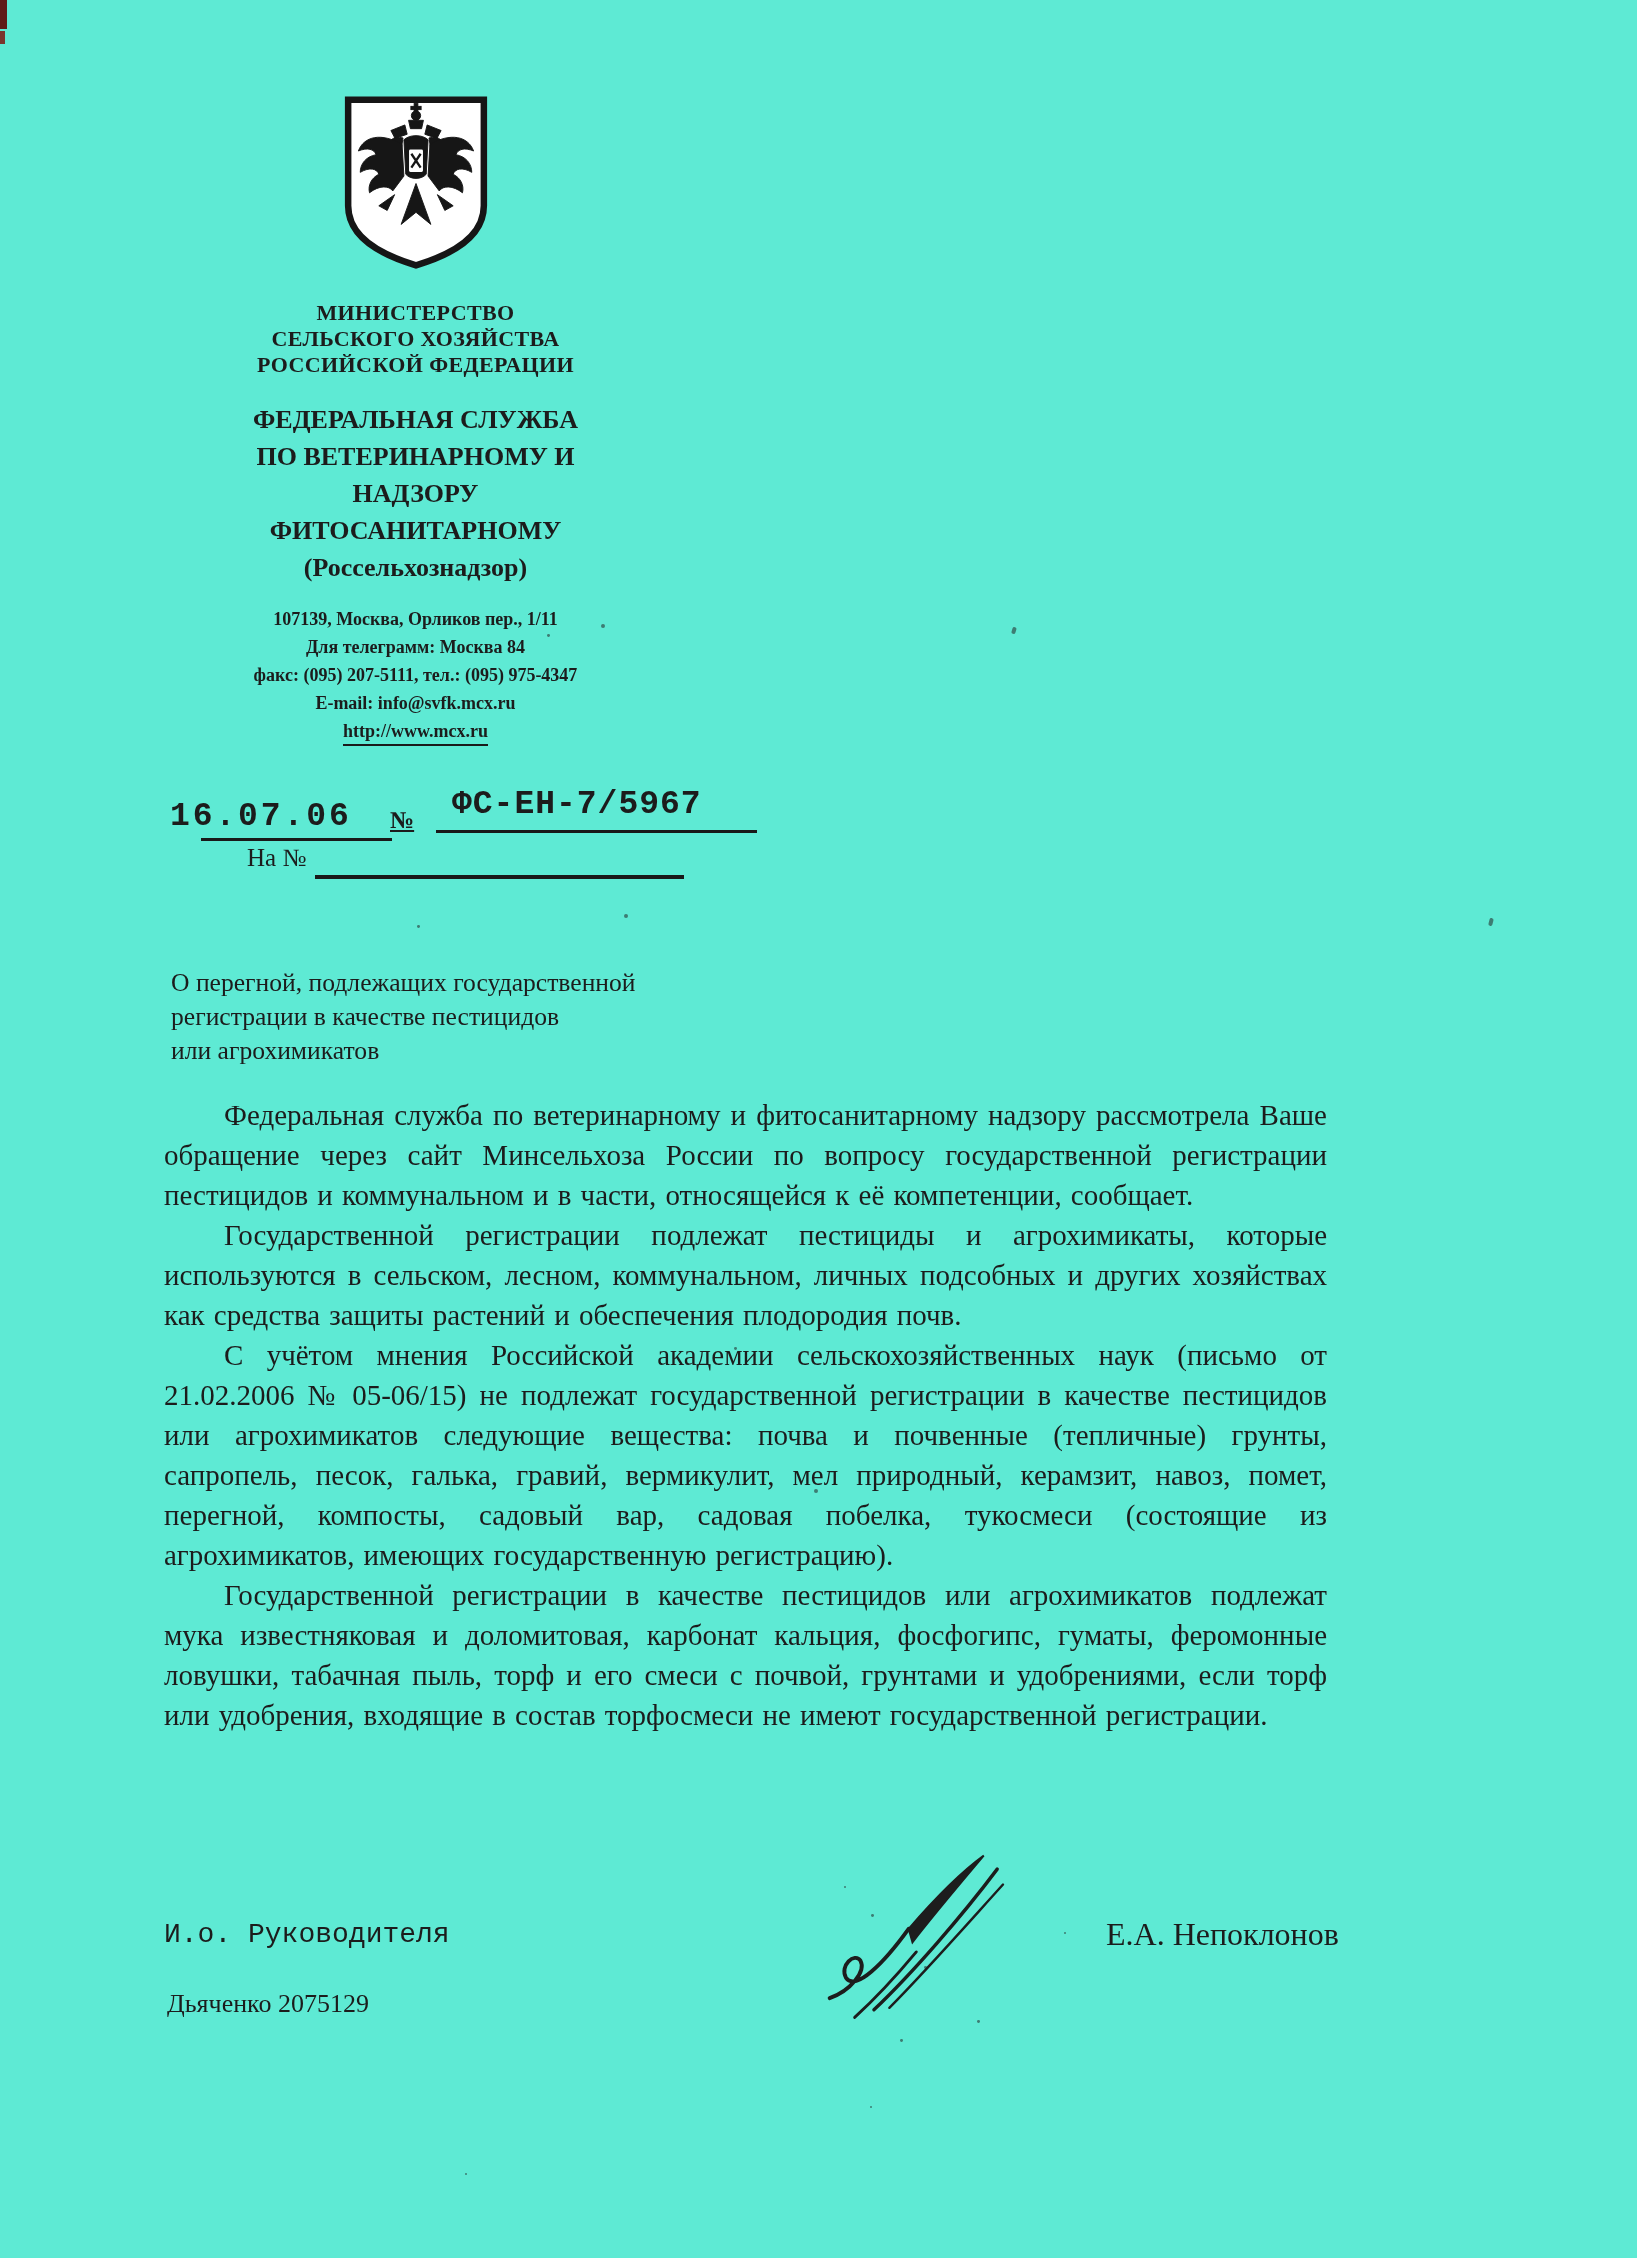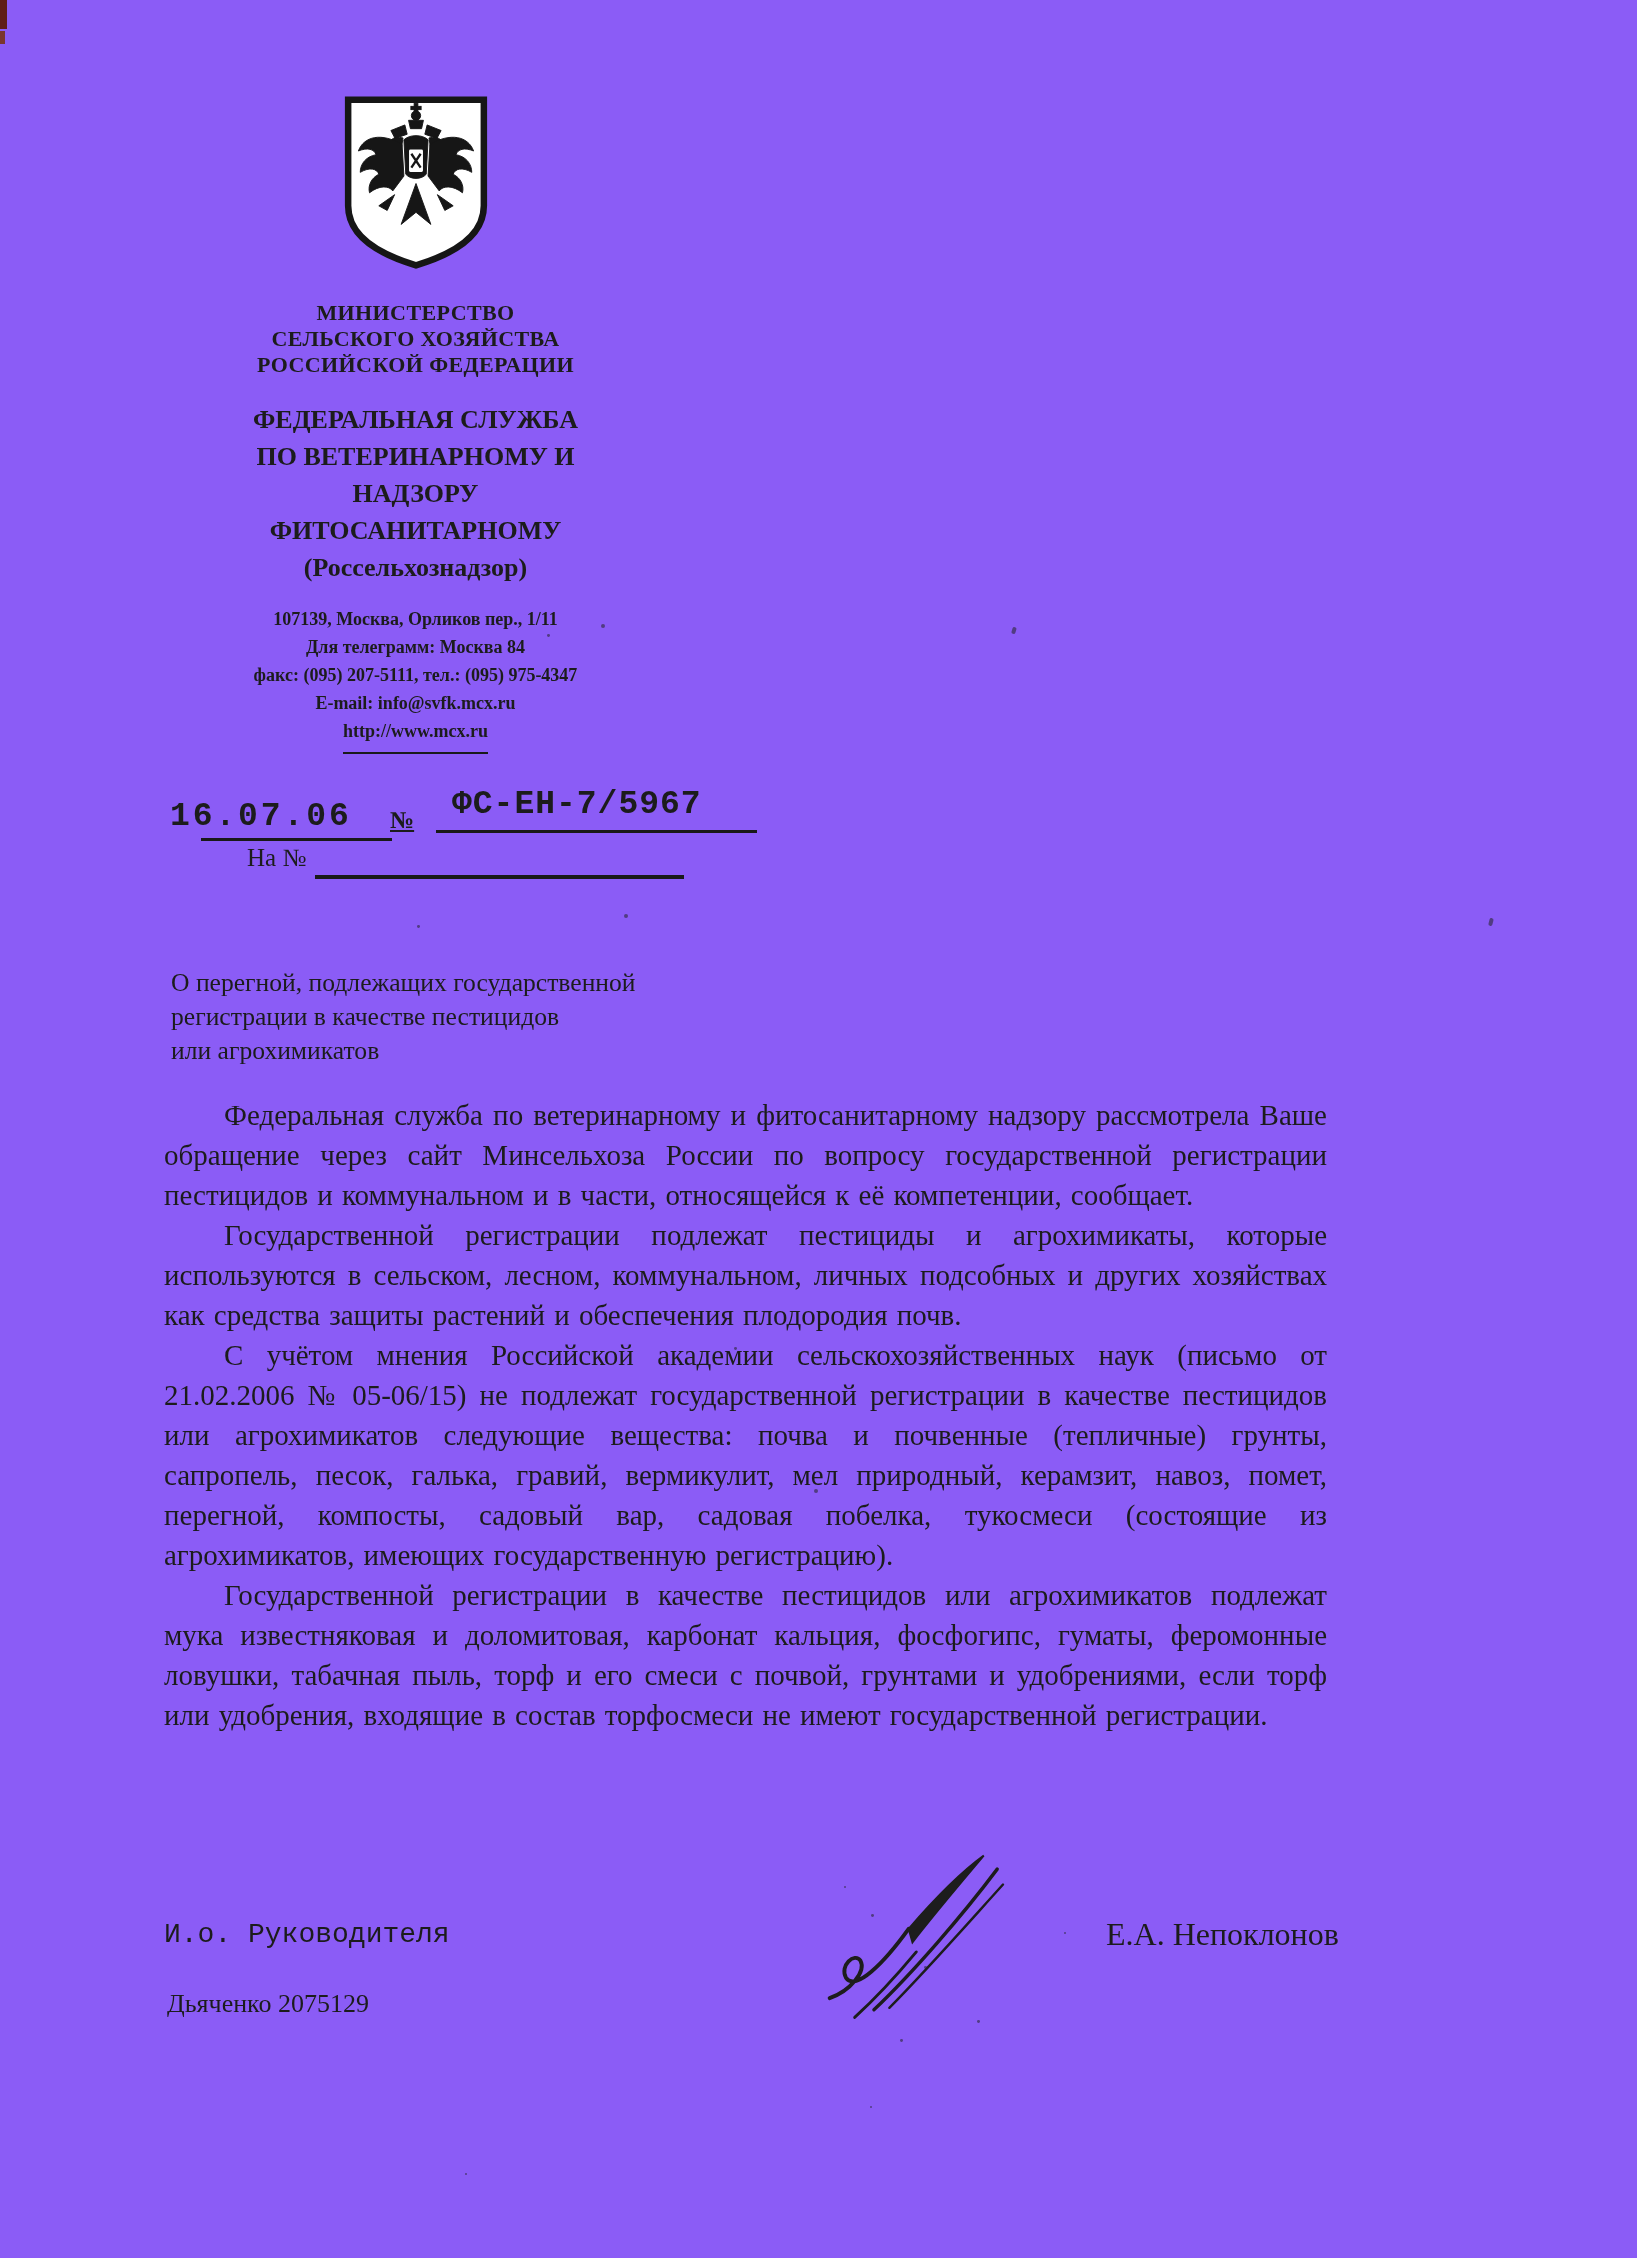--- a/index.html
+++ b/index.html
@@ -1,26 +1,26 @@
 <!DOCTYPE html>
 <html><head>
 <meta charset="utf-8">
 <style>
   html,body{margin:0;padding:0;background:#e8e8e8;}
   .page{
-    position:relative;width:1638px;height:2258px;background:#8b5cf6;
+    position:relative;width:1638px;height:2258px;background:#5eead4;
     font-family:"Liberation Serif",serif;color:#1c1c1c;overflow:hidden;
   }
   
   .letterhead{position:absolute;left:145px;top:92px;width:541px;text-align:center;}
   .coat{display:block;margin:0 auto;width:158px;height:183px;}
   .ministry{margin-top:25px;font-weight:bold;font-size:22px;line-height:26px;letter-spacing:0.4px;}
   .service{margin-top:23px;font-weight:bold;font-size:26px;line-height:37px;}
   .address{margin-top:19.3px;font-weight:bold;font-size:18px;line-height:28px;}
-  .address .web span{border-bottom:2.9px solid #1a1a1a;padding-bottom:11px;}
+  .address .web span{border-bottom:2.9px solid #1a1a1a;padding-bottom:3px;}
   
   .typed{font-family:"Liberation Mono",monospace;font-weight:bold;position:absolute;z-index:3;}
   .ref-date{left:170px;top:798px;font-size:33px;letter-spacing:2.9px;}
   .ref-number{left:452px;top:786px;font-size:33px;letter-spacing:1px;}
   .no-label{position:absolute;left:390px;top:807px;font-size:24px;font-weight:bold;text-decoration:underline;z-index:2;}
   .reply-label{position:absolute;left:247px;top:844px;font-size:25px;}
   .rule{position:absolute;background:#191919;z-index:1;}
   .rule-date{left:201px;top:838px;width:191px;height:2.9px;}
   .rule-number{left:436px;top:830px;width:321px;height:2.9px;}
   .rule-reply{left:315px;top:875px;width:369px;height:3.9px;}

